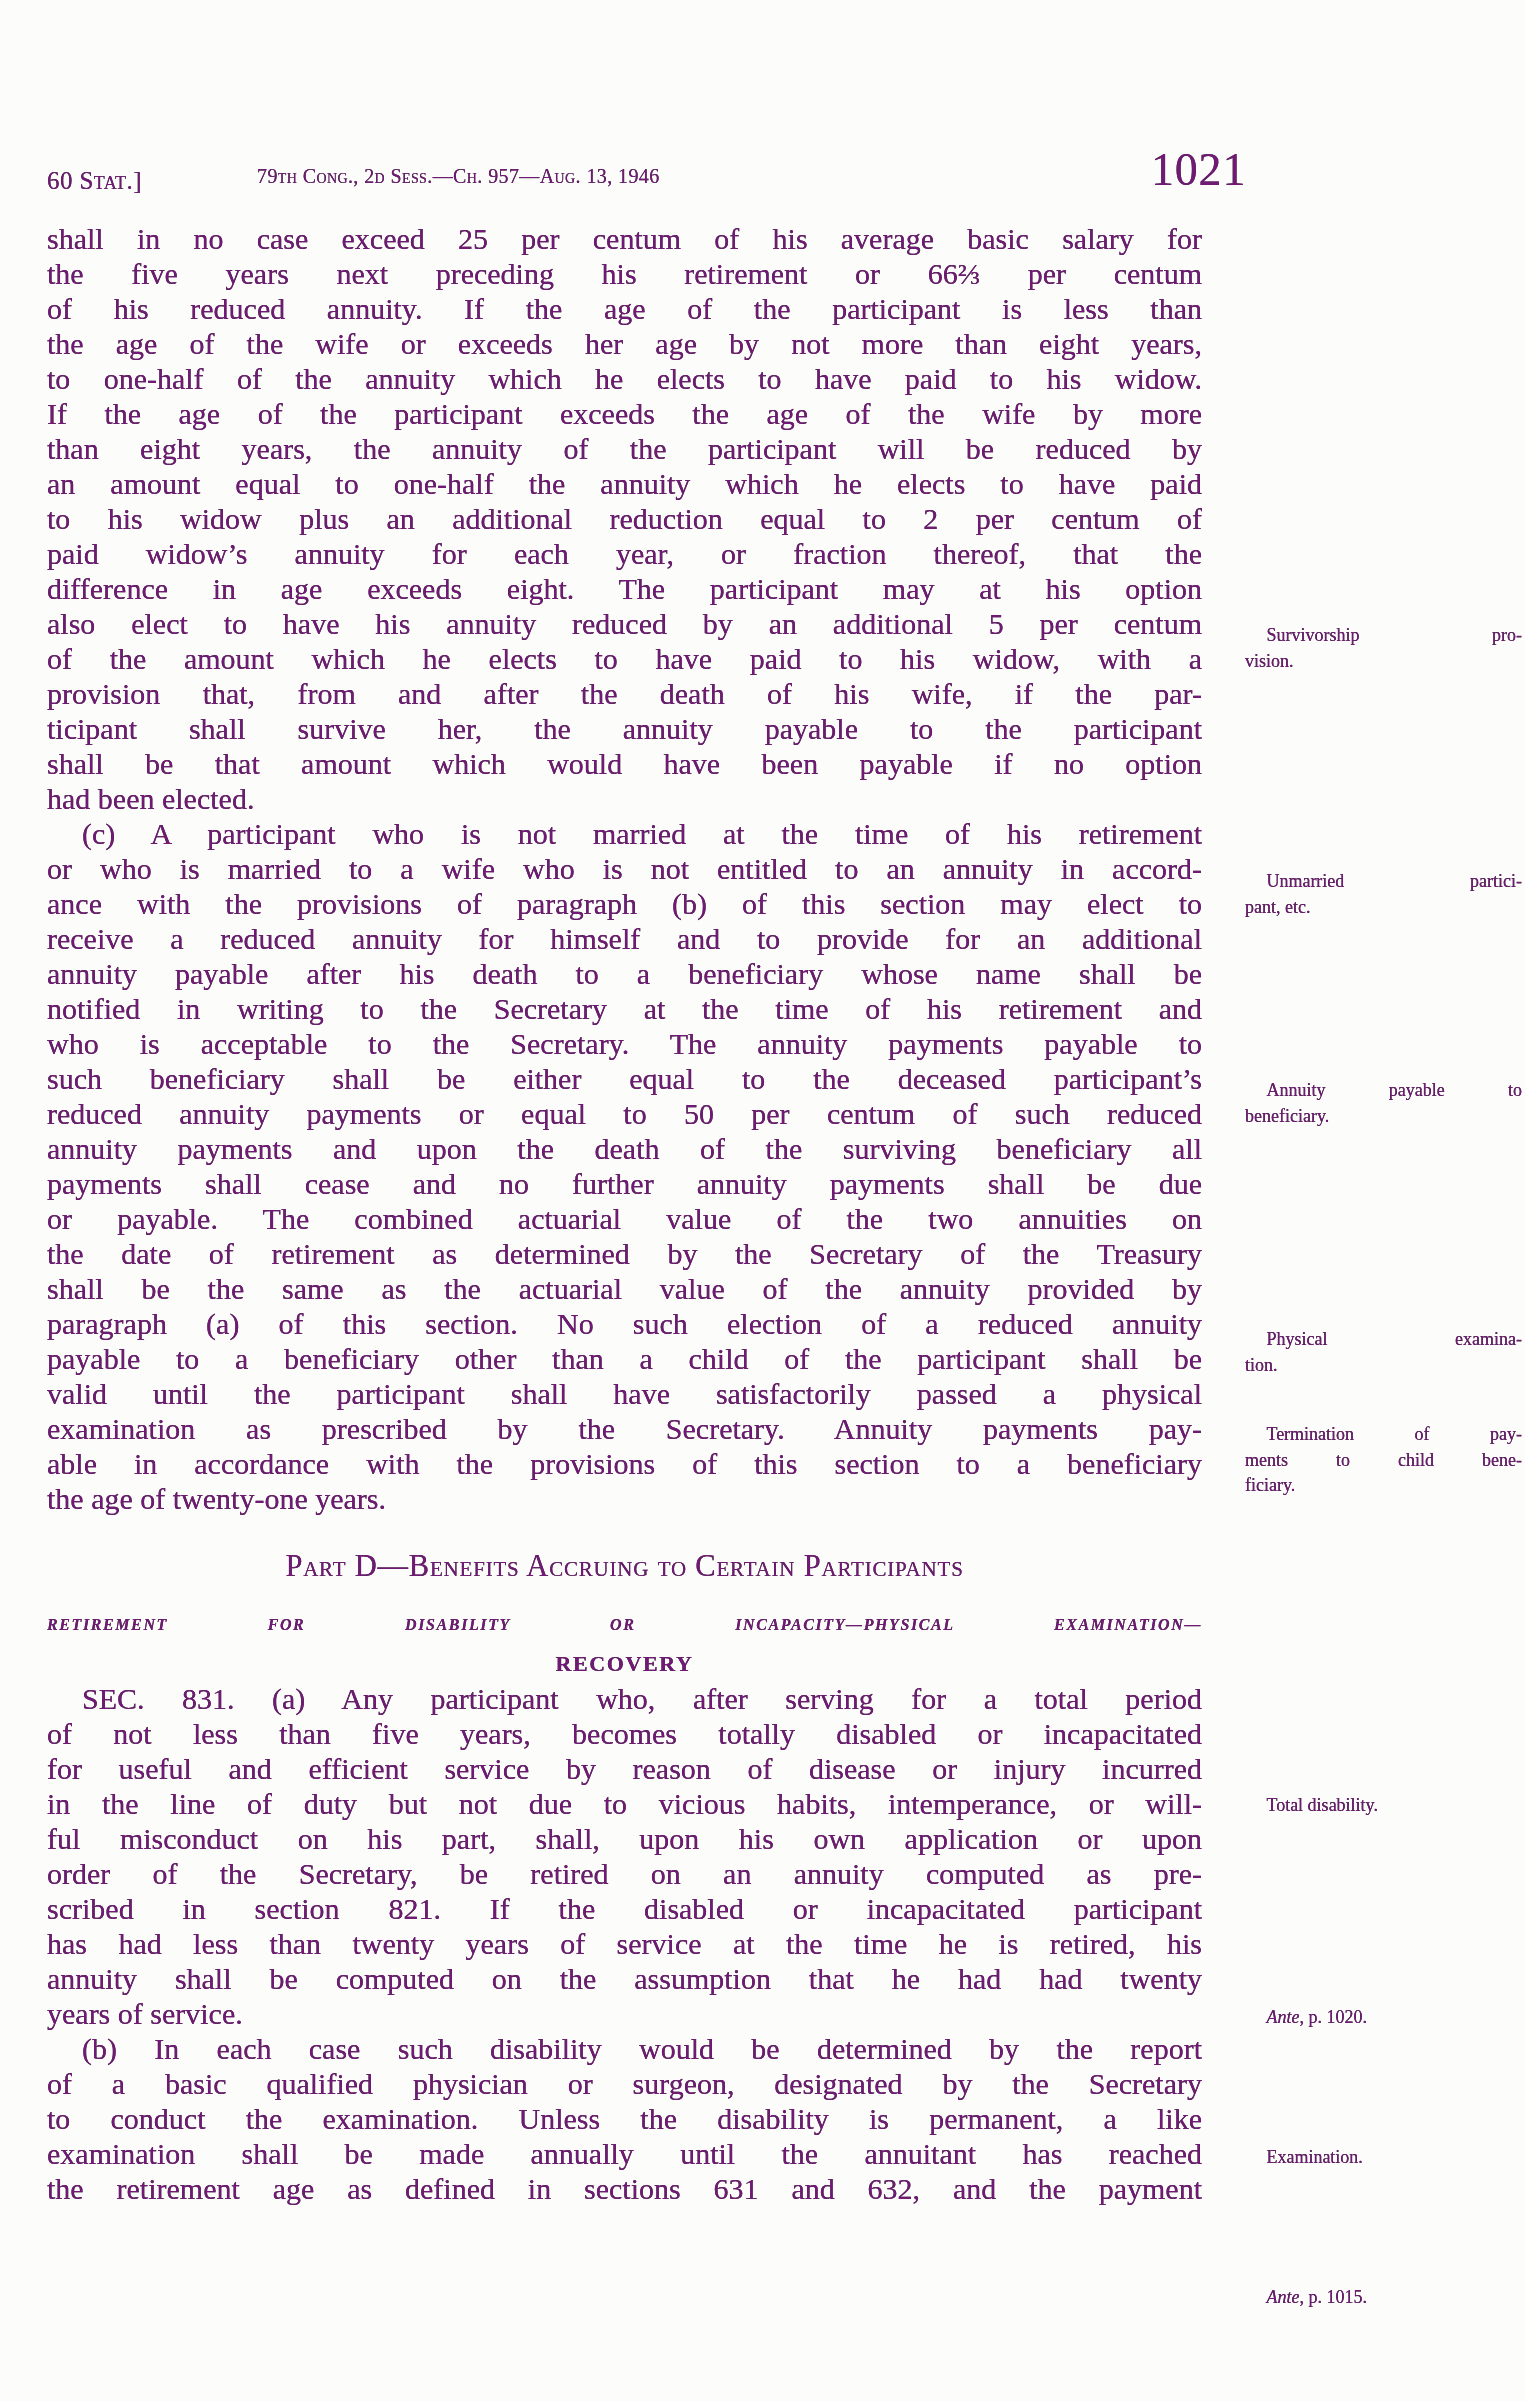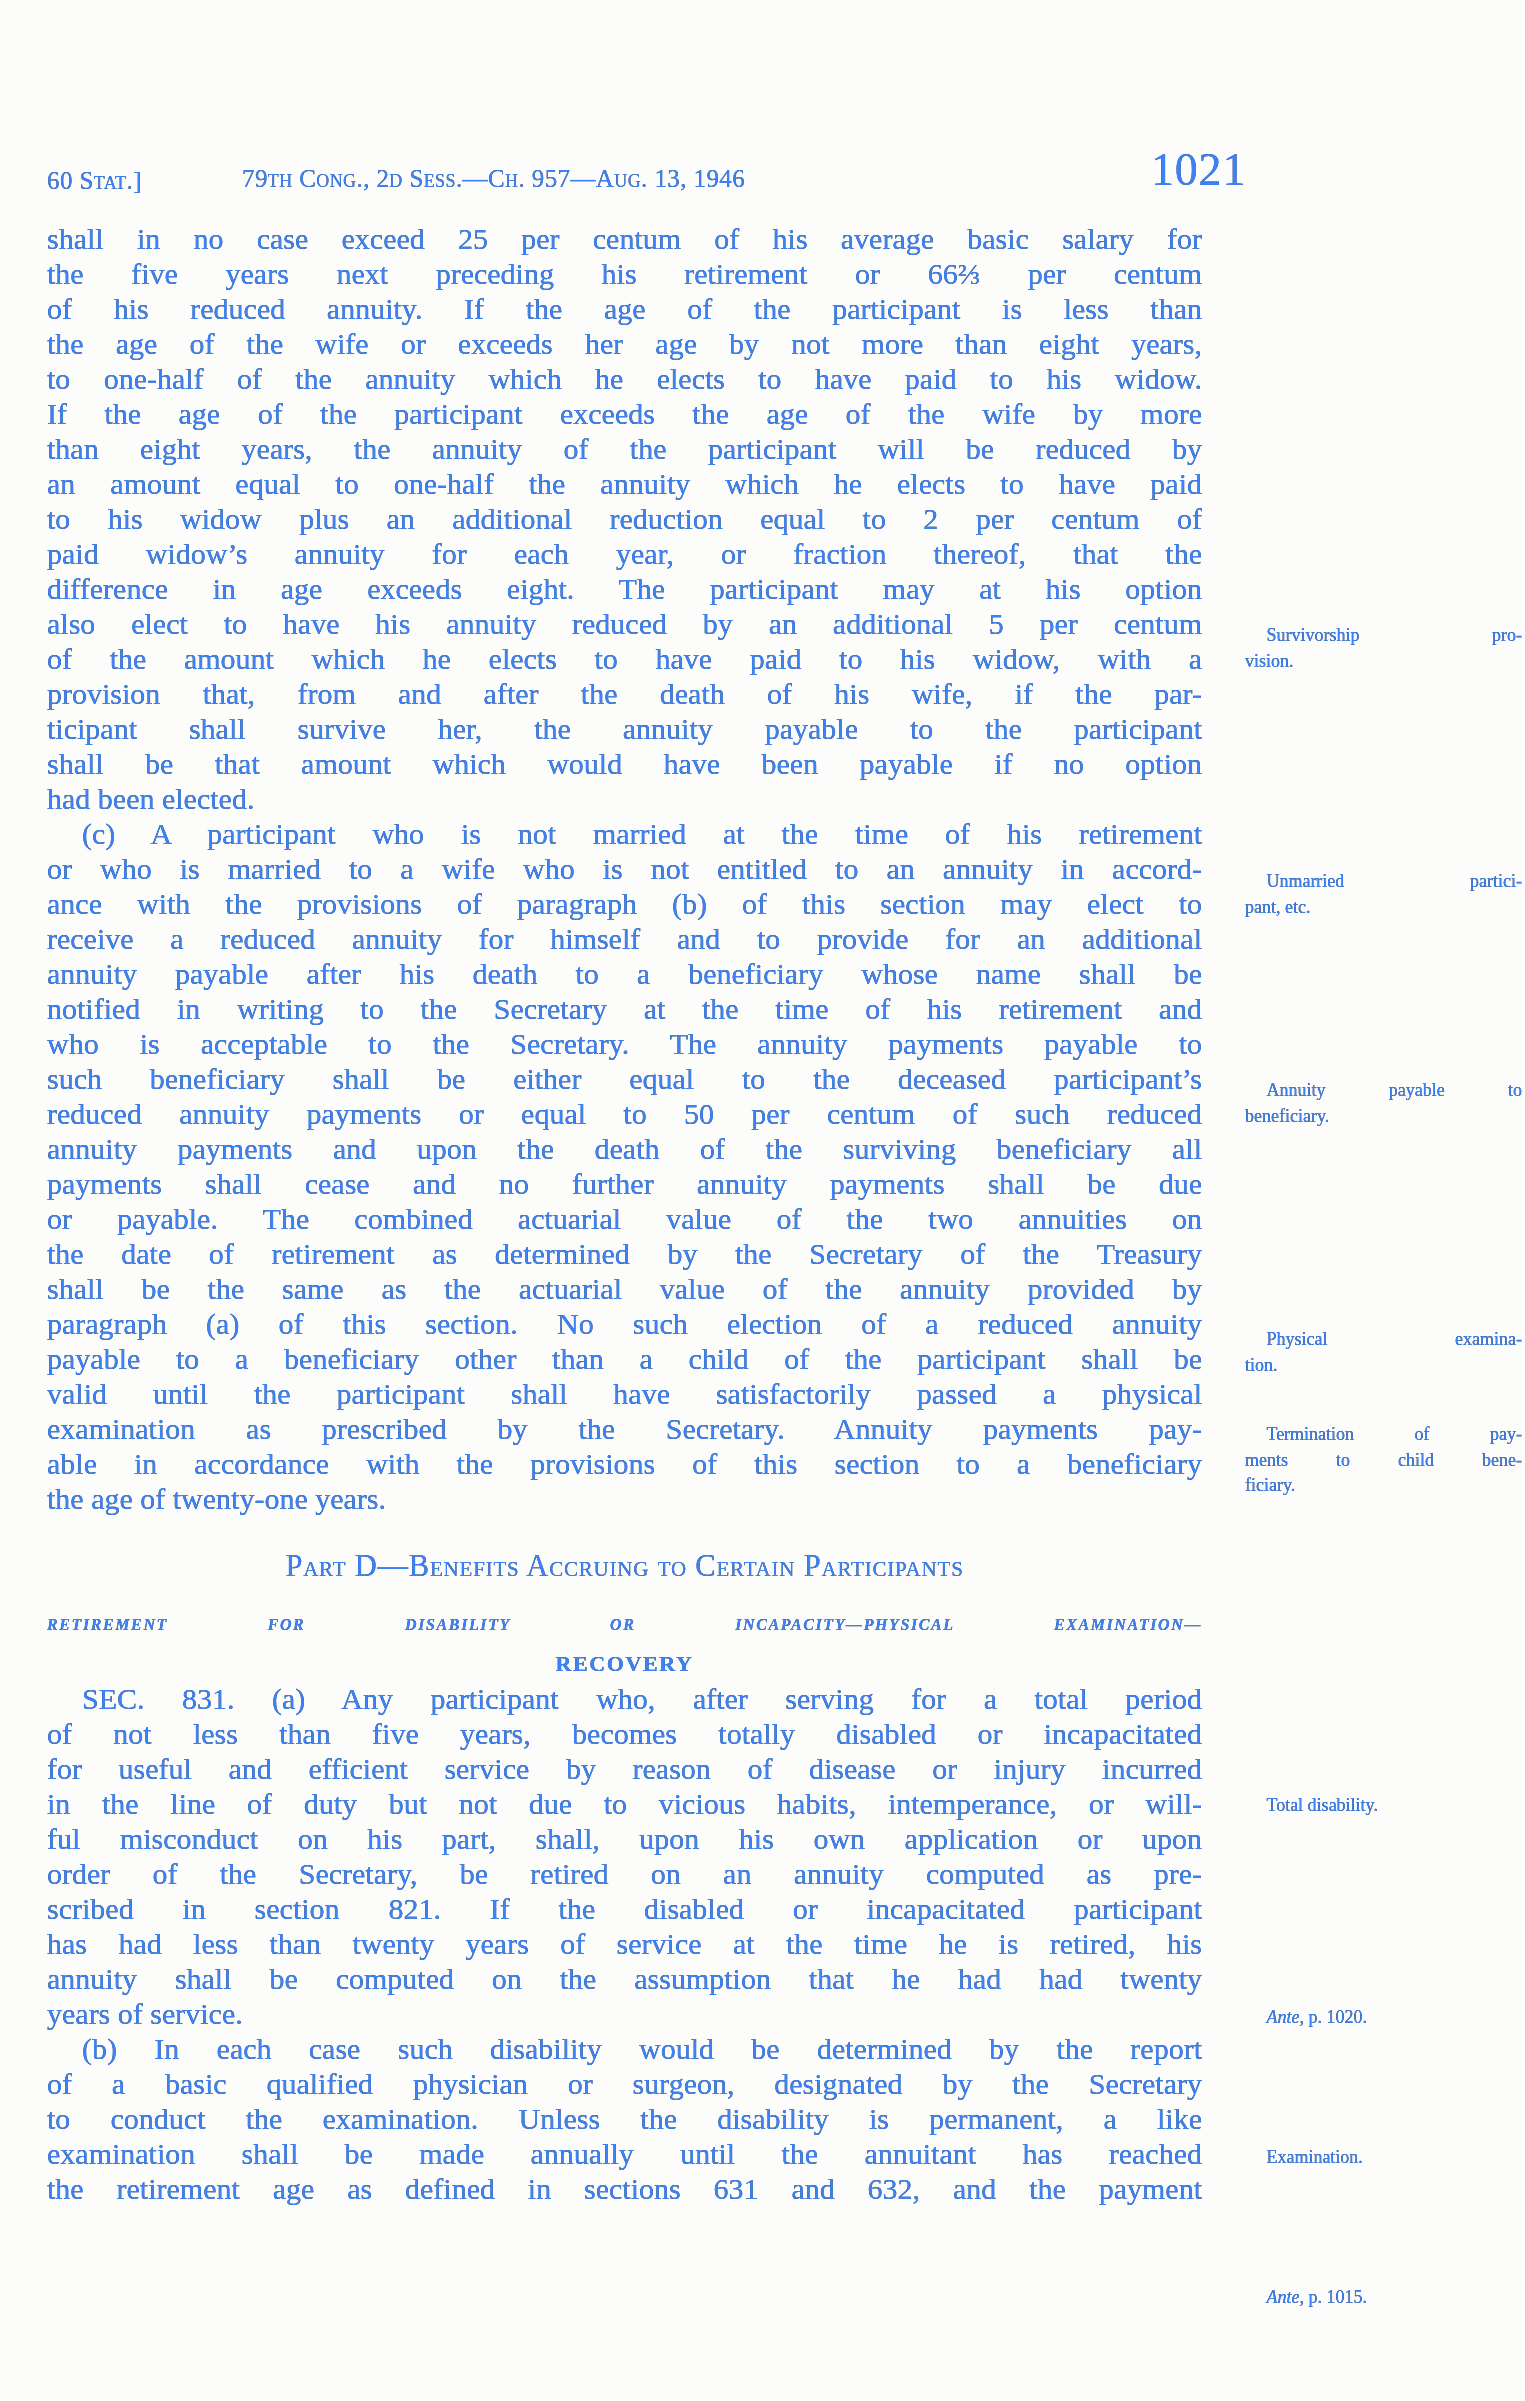--- a/index.html
+++ b/index.html
@@ -8,21 +8,21 @@
     width: 1525px; height: 2401px;
     background: #fcfcfa;
     color: #131313;
     font-family: "Liberation Serif", "DejaVu Serif", serif;
     overflow: hidden;
   }
   .ink { text-shadow: 0 0 0.5px rgba(10,10,10,0.85); }
 
   
   .hdr-left  { position:absolute; left:47px;  top:167px; font-size:25px; font-variant:small-caps; letter-spacing:0.4px; }
-  .hdr-center{ position:absolute; left:242px; top:165px; font-size:25px; font-variant:small-caps; letter-spacing:0.4px; }
+  .hdr-center{ position:absolute; left:257px; top:165px; font-size:20px; font-variant:small-caps; letter-spacing:0.4px; }
   .hdr-page  { position:absolute; left:1151px; top:143px; font-size:46px; letter-spacing:0.8px; }
 
   
   .body-col {
     position:absolute; left:47px; top:221px; width:1155px;
     font-size:30px; line-height:35px;
   }
   .bl { text-align: justify; text-align-last: justify; white-space: normal; }
   .bl.last { text-align-last: left; }
   .bl.ind  { text-indent: 35px; }
@@ -50,21 +50,21 @@
     text-shadow: 0 0 0.6px rgba(10,10,10,0.9);
   }
   .mline { text-align: justify; text-align-last: justify; }
   .mline.first  { text-indent: 21.4px; }
   .mline.lastln { text-align-last: left; }
   .mline i { font-style: italic; }
 </style>
 </head>
 <body>
 
-<div class="page" style="background: rgb(252, 252, 250); color: #3b82f6;">
+<div class="page" style="background: rgb(252, 252, 250); color: #701a75;">
   <div class="hdr-left ink">60 Stat.]</div>
   <div class="hdr-center ink">79th Cong., 2d Sess.—Ch. 957—Aug. 13, 1946</div>
   <div class="hdr-page ink">1021</div>
 
   <div class="body-col ink">
       <div class="bl">shall in no case exceed 25 per centum of his average basic salary for</div>
       <div class="bl">the five years next preceding his retirement or 66⅔ per centum</div>
       <div class="bl">of his reduced annuity. If the age of the participant is less than</div>
       <div class="bl">the age of the wife or exceeds her age by not more than eight years,</div>
       <div class="bl">to one-half of the annuity which he elects to have paid to his widow.</div>

